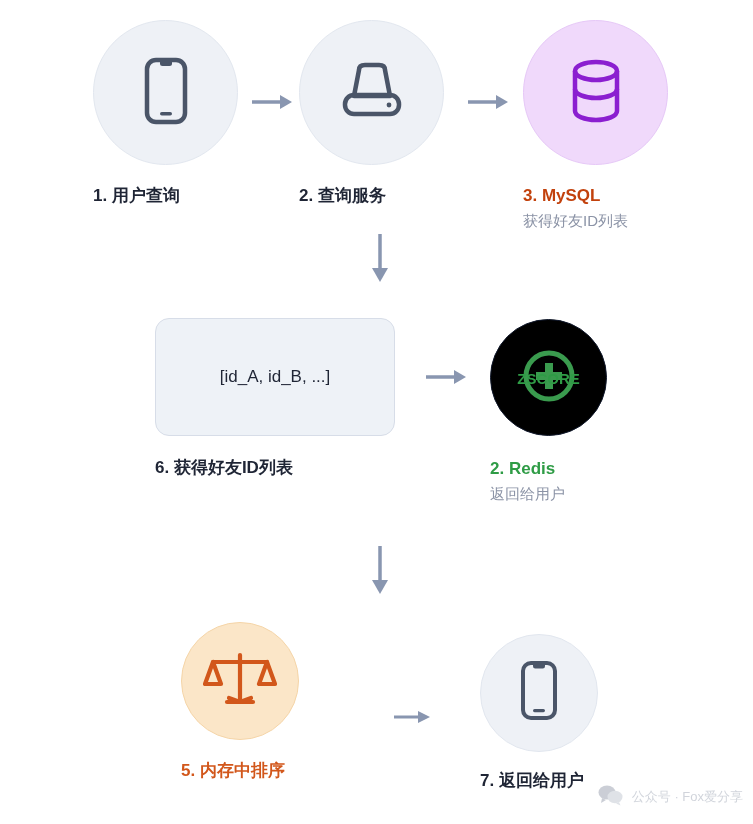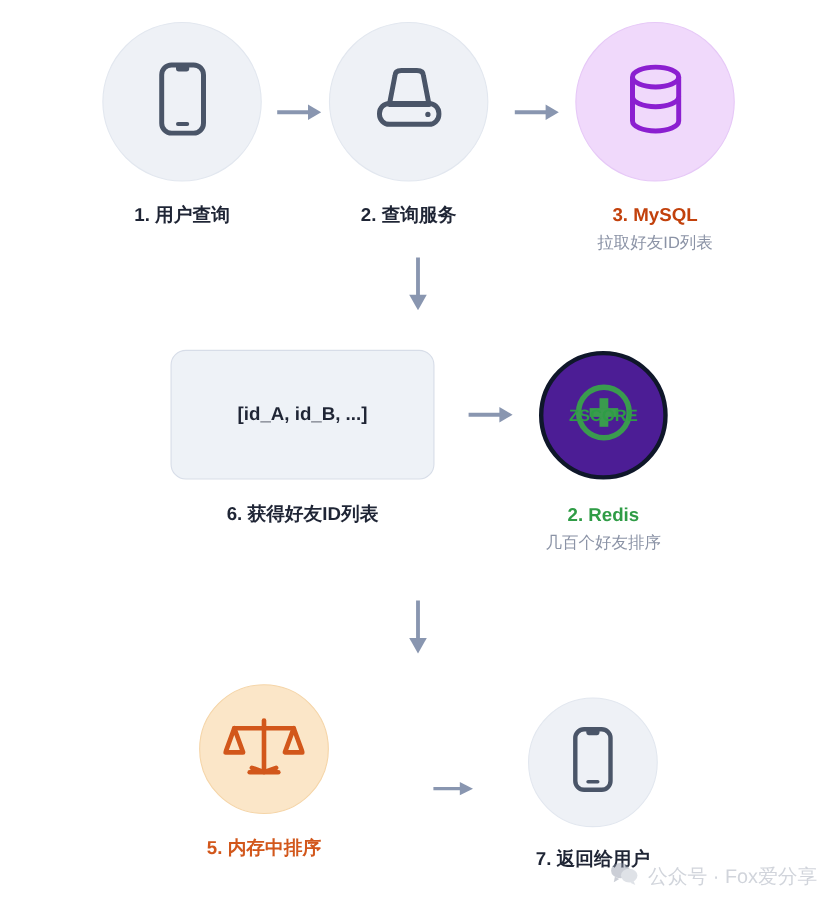--- a/index.html
+++ b/index.html
@@ -19,41 +19,41 @@
     position: relative;
     width: 753px;
     height: 824px;
   }
 
   
   .node {
     position: absolute;
     display: flex;
     flex-direction: column;
-    align-items: center;
+    align-items: flex-start;
   }
   .disc {
     border-radius: 50%;
     display: flex;
     align-items: center;
     justify-content: center;
     box-sizing: border-box;
     position: relative;
   }
   .disc.neutral {
     background: #eef1f6;
     border: 1px solid #e2e7ef;
   }
   .disc.purple {
     background: #f0d9fb;
     border: 1px solid #e6c8f7;
   }
   .disc.green {
-    background: #4c1d95;
-    border: 4px solid #0f172a;
+    background: #000000;
+    border: 1px solid #0f172a;
   }
   .disc.orange {
     background: #fbe6c8;
     border: 1px solid #f5d5a8;
   }
 
   .label {
     font-weight: bold;
     font-size: 17px;
     line-height: 22px;
@@ -84,21 +84,20 @@
     display: flex;
     align-items: center;
     justify-content: center;
     box-sizing: border-box;
   }
   .listbox-text {
     font-size: 17px;
     color: #1f2535;
     font-family: "Liberation Sans", "DejaVu Sans", sans-serif;
     white-space: nowrap;
-    font-weight: bold;
   }
 
   
   .arrow {
     position: absolute;
   }
 
   
   .zscore-text {
     position: absolute;
@@ -118,21 +117,21 @@
   #watermark {
     position: absolute;
     right: 10px;
     bottom: 14px;
     display: flex;
     align-items: center;
     gap: 8px;
     opacity: 0.45;
   }
   #watermark .wm-text {
-    font-size: 18px;
+    font-size: 13px;
     color: #9aa2b1;
     white-space: nowrap;
   }
 </style>
 </head>
 <body>
 
 <div id="diagram">
 
   <div class="node" style="left:93px; top:20px; width:145px;">
@@ -179,21 +178,21 @@
     <div class="disc purple" style="width:145px;height:145px;">
       <span>
         <svg width="58" height="66" viewBox="0 0 58 66">
           <ellipse cx="29" cy="13" rx="21" ry="9" fill="none" stroke="#8b1fd0" stroke-width="4.5"></ellipse>
           <path d="M8 13 v40 a21 9 0 0 0 42 0 v-40" fill="none" stroke="#8b1fd0" stroke-width="4.5"></path>
           <path d="M8 31 a21 9 0 0 0 42 0" fill="none" stroke="#8b1fd0" stroke-width="4.5"></path>
         </svg>
       </span>
     </div>
     <div class="label purple" style="margin-top:20px;">3. MySQL</div>
-    <div class="sublabel">拉取好友ID列表</div>
+    <div class="sublabel">获得好友ID列表</div>
   </div>
 
   <div class="arrow" style="left:368px; top:232px;">
     <svg width="24" height="52" viewBox="0 0 24 52">
       <line x1="12" y1="2" x2="12" y2="38" stroke="#8996b0" stroke-width="3.5"></line>
       <path d="M4 36 L12 50 L20 36 Z" fill="#8996b0"></path>
     </svg>
   </div>
 
   <div class="node" style="left:155px; top:318px; width:240px;">
@@ -215,21 +214,21 @@
       <span>
         <svg width="62" height="62" viewBox="0 0 62 62">
           <circle cx="31" cy="31" r="23" fill="none" stroke="#3a9b4e" stroke-width="5"></circle>
           <rect x="27" y="18" width="8" height="26" fill="#3a9b4e"></rect>
           <rect x="18" y="27" width="26" height="8" fill="#3a9b4e"></rect>
         </svg>
       </span>
       <span class="zscore-text">ZSCORE</span>
     </div>
     <div class="label green" style="margin-top:22px;">2. Redis</div>
-    <div class="sublabel">几百个好友排序</div>
+    <div class="sublabel">返回给用户</div>
   </div>
 
   <div class="arrow" style="left:368px; top:544px;">
     <svg width="24" height="52" viewBox="0 0 24 52">
       <line x1="12" y1="2" x2="12" y2="38" stroke="#8996b0" stroke-width="3.5"></line>
       <path d="M4 36 L12 50 L20 36 Z" fill="#8996b0"></path>
     </svg>
   </div>
 
   <div class="node" style="left:181px; top:622px; width:118px;">

